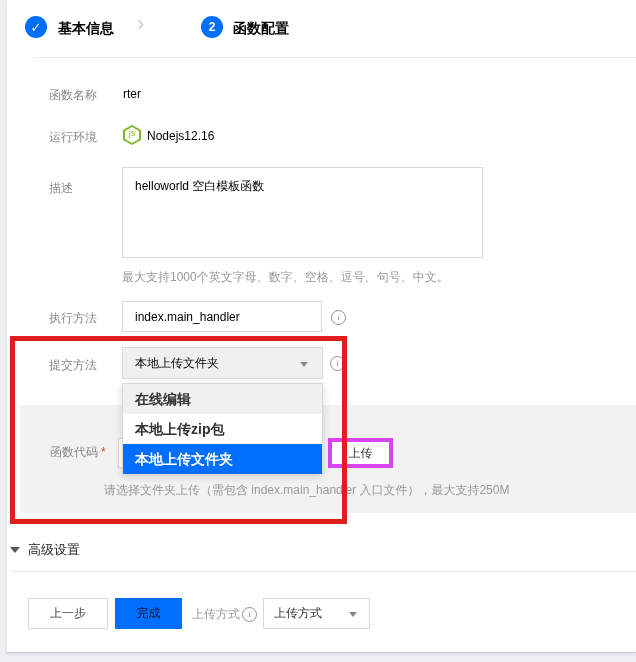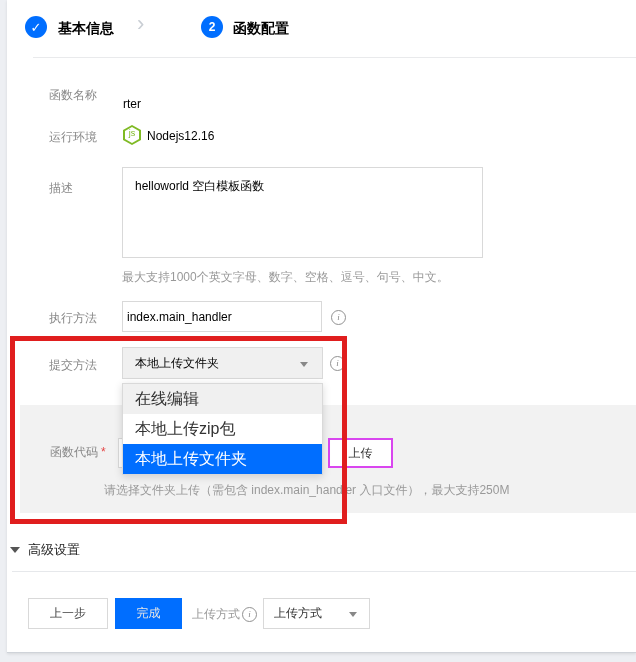--- a/index.html
+++ b/index.html
@@ -26,41 +26,41 @@
   #step1-circle{left:25px;top:16px;font-size:13px;font-weight:bold;}
   #step1-label{left:58px;top:20px;font-size:14px;font-weight:bold;color:#000;}
   #step-sep{left:137px;top:13px;font-size:22px;color:#c9ced4;line-height:22px;}
   #step2-circle{left:201px;top:16px;font-size:12px;font-weight:bold;}
   #step2-label{left:233px;top:20px;font-size:14px;font-weight:bold;color:#000;}
   #divider-top{left:33px;top:57px;width:603px;height:1px;background:#e9eaec;}
 
   
   .field-label{color:#888;font-size:12px;margin-left:16px;}
   #name-label{left:33px;top:87px;}
-  #name-value{left:123px;top:97px;color:#000;}
+  #name-value{left:123px;top:87px;color:#000;}
   #runtime-label{left:33px;top:129px;}
   #runtime-value{left:147px;top:129px;color:#000;}
 
   
   #runtime-icon{left:123px;top:125px;width:18px;height:20px;}
   .hex{clip-path:polygon(50% 0,100% 25%,100% 75%,50% 100%,0 75%,0 25%);}
   .hex-outer{width:18px;height:20px;background:var(--green);position:relative;}
   .hex-inner{position:absolute;left:2px;top:2px;width:14px;height:16px;background:#fff;}
   .hex-text{position:absolute;left:0;top:3px;width:18px;text-align:center;
     font-size:9px;font-weight:normal;color:var(--green);}
 
   #desc-label{left:33px;top:180px;}
   #desc-box{left:122px;top:167px;width:361px;height:91px;box-sizing:border-box;
     border:1px solid #d9d9d9;background:#fff;padding:10px 12px;font-size:12px;color:#000;
     resize:none;outline:none;font-family:inherit;line-height:1.4;}
   #desc-hint{left:122px;top:269px;color:#999;}
 
   #handler-label{left:33px;top:310px;}
   #handler-input{left:122px;top:301px;width:200px;height:31px;box-sizing:border-box;
-    border:1px solid #d9d9d9;background:#fff;padding:0 4px;font-size:12px;color:#000;
+    border:1px solid #d9d9d9;background:#fff;padding:0 12px;font-size:12px;color:#000;
     font-family:inherit;outline:none;}
   #handler-info{left:331px;top:310px;}
 
   #submit-label{left:33px;top:357px;}
   #submit-select{left:122px;top:347px;width:201px;height:32px;box-sizing:border-box;
     background:#f0f0f0;border:1px solid #d9d9d9;line-height:30px;padding-left:12px;
     color:#000;cursor:pointer;}
   #submit-info{left:330px;top:356px;}
 
   .caret{position:absolute;right:14px;top:14px;width:0;height:0;
@@ -73,49 +73,49 @@
     box-sizing:content-box;}
 
   
   #code-panel{left:20px;top:405px;width:616px;height:108px;background:#f2f2f2;}
   #code-label-wrap{left:50px;top:444px;}
   #code-label{color:#888;}
   #required-star{color:#e54545;margin-left:3px;}
   #code-input{left:118px;top:438px;width:200px;height:30px;box-sizing:border-box;
     background:#fff;border:1px solid #d9d9d9;font-family:inherit;outline:none;padding:0 10px;}
   #upload-btn{left:328px;top:438px;width:65px;height:30px;box-sizing:border-box;
-    background:#fff;border:2px solid #d946ef;font-size:12px;color:#333;
+    background:#fff;border:4px solid #d946ef;font-size:12px;color:#333;
     font-family:inherit;cursor:pointer;}
   #code-hint{left:104px;top:482px;color:#999;white-space:nowrap;z-index:1;}
 
   
   #dropdown-menu{left:122px;top:383px;width:201px;box-sizing:border-box;background:#fff;
     border:1px solid #d9d9d9;box-shadow:0 2px 8px rgba(0,0,0,.15);z-index:5;}
-  .menu-item{height:30px;line-height:30px;padding-left:12px;font-size:16px;color:#333;
-    cursor:pointer;white-space:nowrap;}
+  .menu-item{height:30px;line-height:30px;padding-left:12px;font-size:14px;color:#333;
+    cursor:pointer;white-space:nowrap;font-weight:bold;}
   .menu-item.hovered{background:#f0f0f0;}
   .menu-item.selected{background:var(--blue);color:#fff;}
 
   
   #annotation-box{left:10px;top:336px;width:337px;height:188px;box-sizing:border-box;
     border:5px solid var(--red);z-index:10;pointer-events:none;}
 
   
   #advanced-row{left:10px;top:541px;display:flex;align-items:center;cursor:pointer;}
   #advanced-caret{width:0;height:0;border-left:5px solid transparent;
     border-right:5px solid transparent;border-top:6px solid #555;margin-right:8px;}
   #advanced-label{font-size:13px;color:#262626;}
   #divider-bottom{left:12px;top:571px;width:624px;height:1px;background:#e6e8eb;}
 
   
   #prev-btn{left:28px;top:598px;width:80px;height:31px;box-sizing:border-box;
     background:#fff;border:1px solid #d9d9d9;color:#3c3c3c;font-size:12px;
     font-family:inherit;cursor:pointer;}
   #finish-btn{left:115px;top:598px;width:67px;height:31px;box-sizing:border-box;
-    background:var(--blue);border:none;color:#e5e5e5;font-size:12px;
+    background:var(--blue);border:none;color:#0f172a;font-size:12px;
     font-family:inherit;cursor:pointer;}
   #upload-mode-wrap{left:192px;top:606px;display:flex;align-items:center;color:#999;}
   #upload-mode-wrap .info-icon{margin-left:2px;}
   #upload-mode-select{left:263px;top:598px;width:107px;height:31px;box-sizing:border-box;
     background:#fff;border:1px solid #d9d9d9;line-height:29px;padding-left:10px;
     color:#333;cursor:pointer;}
   #upload-mode-select .caret{top:13px;right:12px;}
 </style>
 </head>
 <body>

